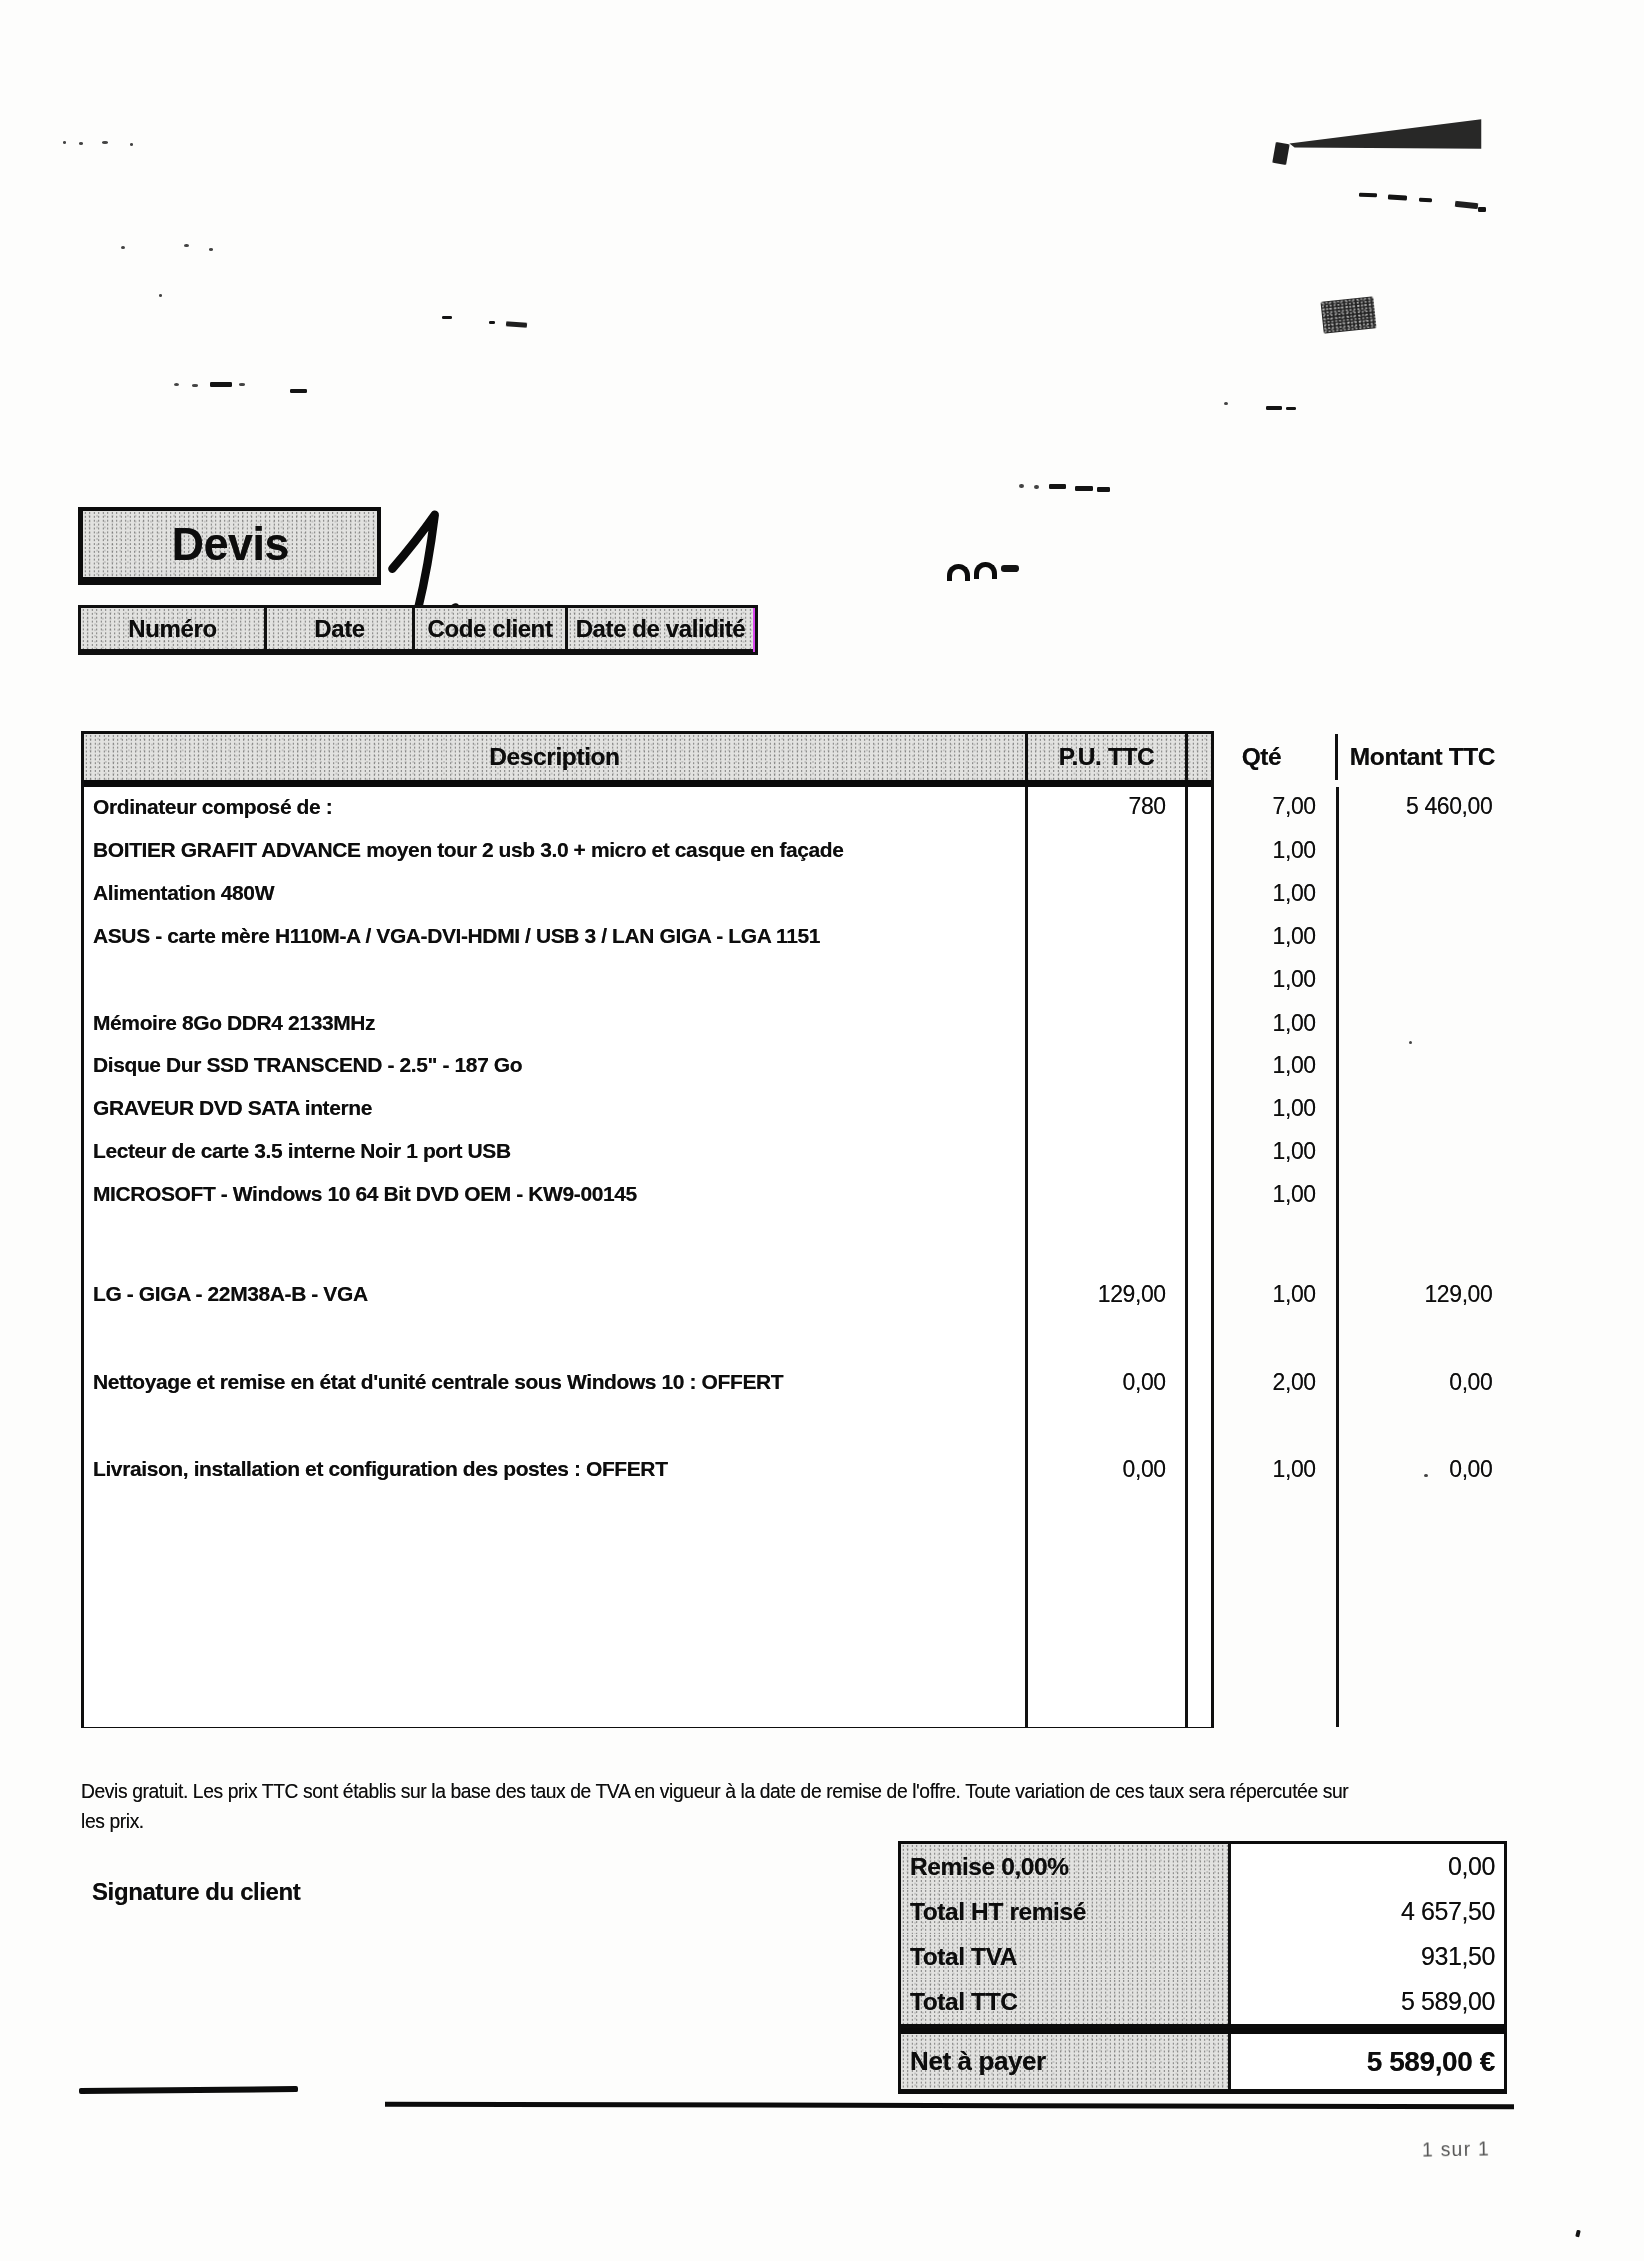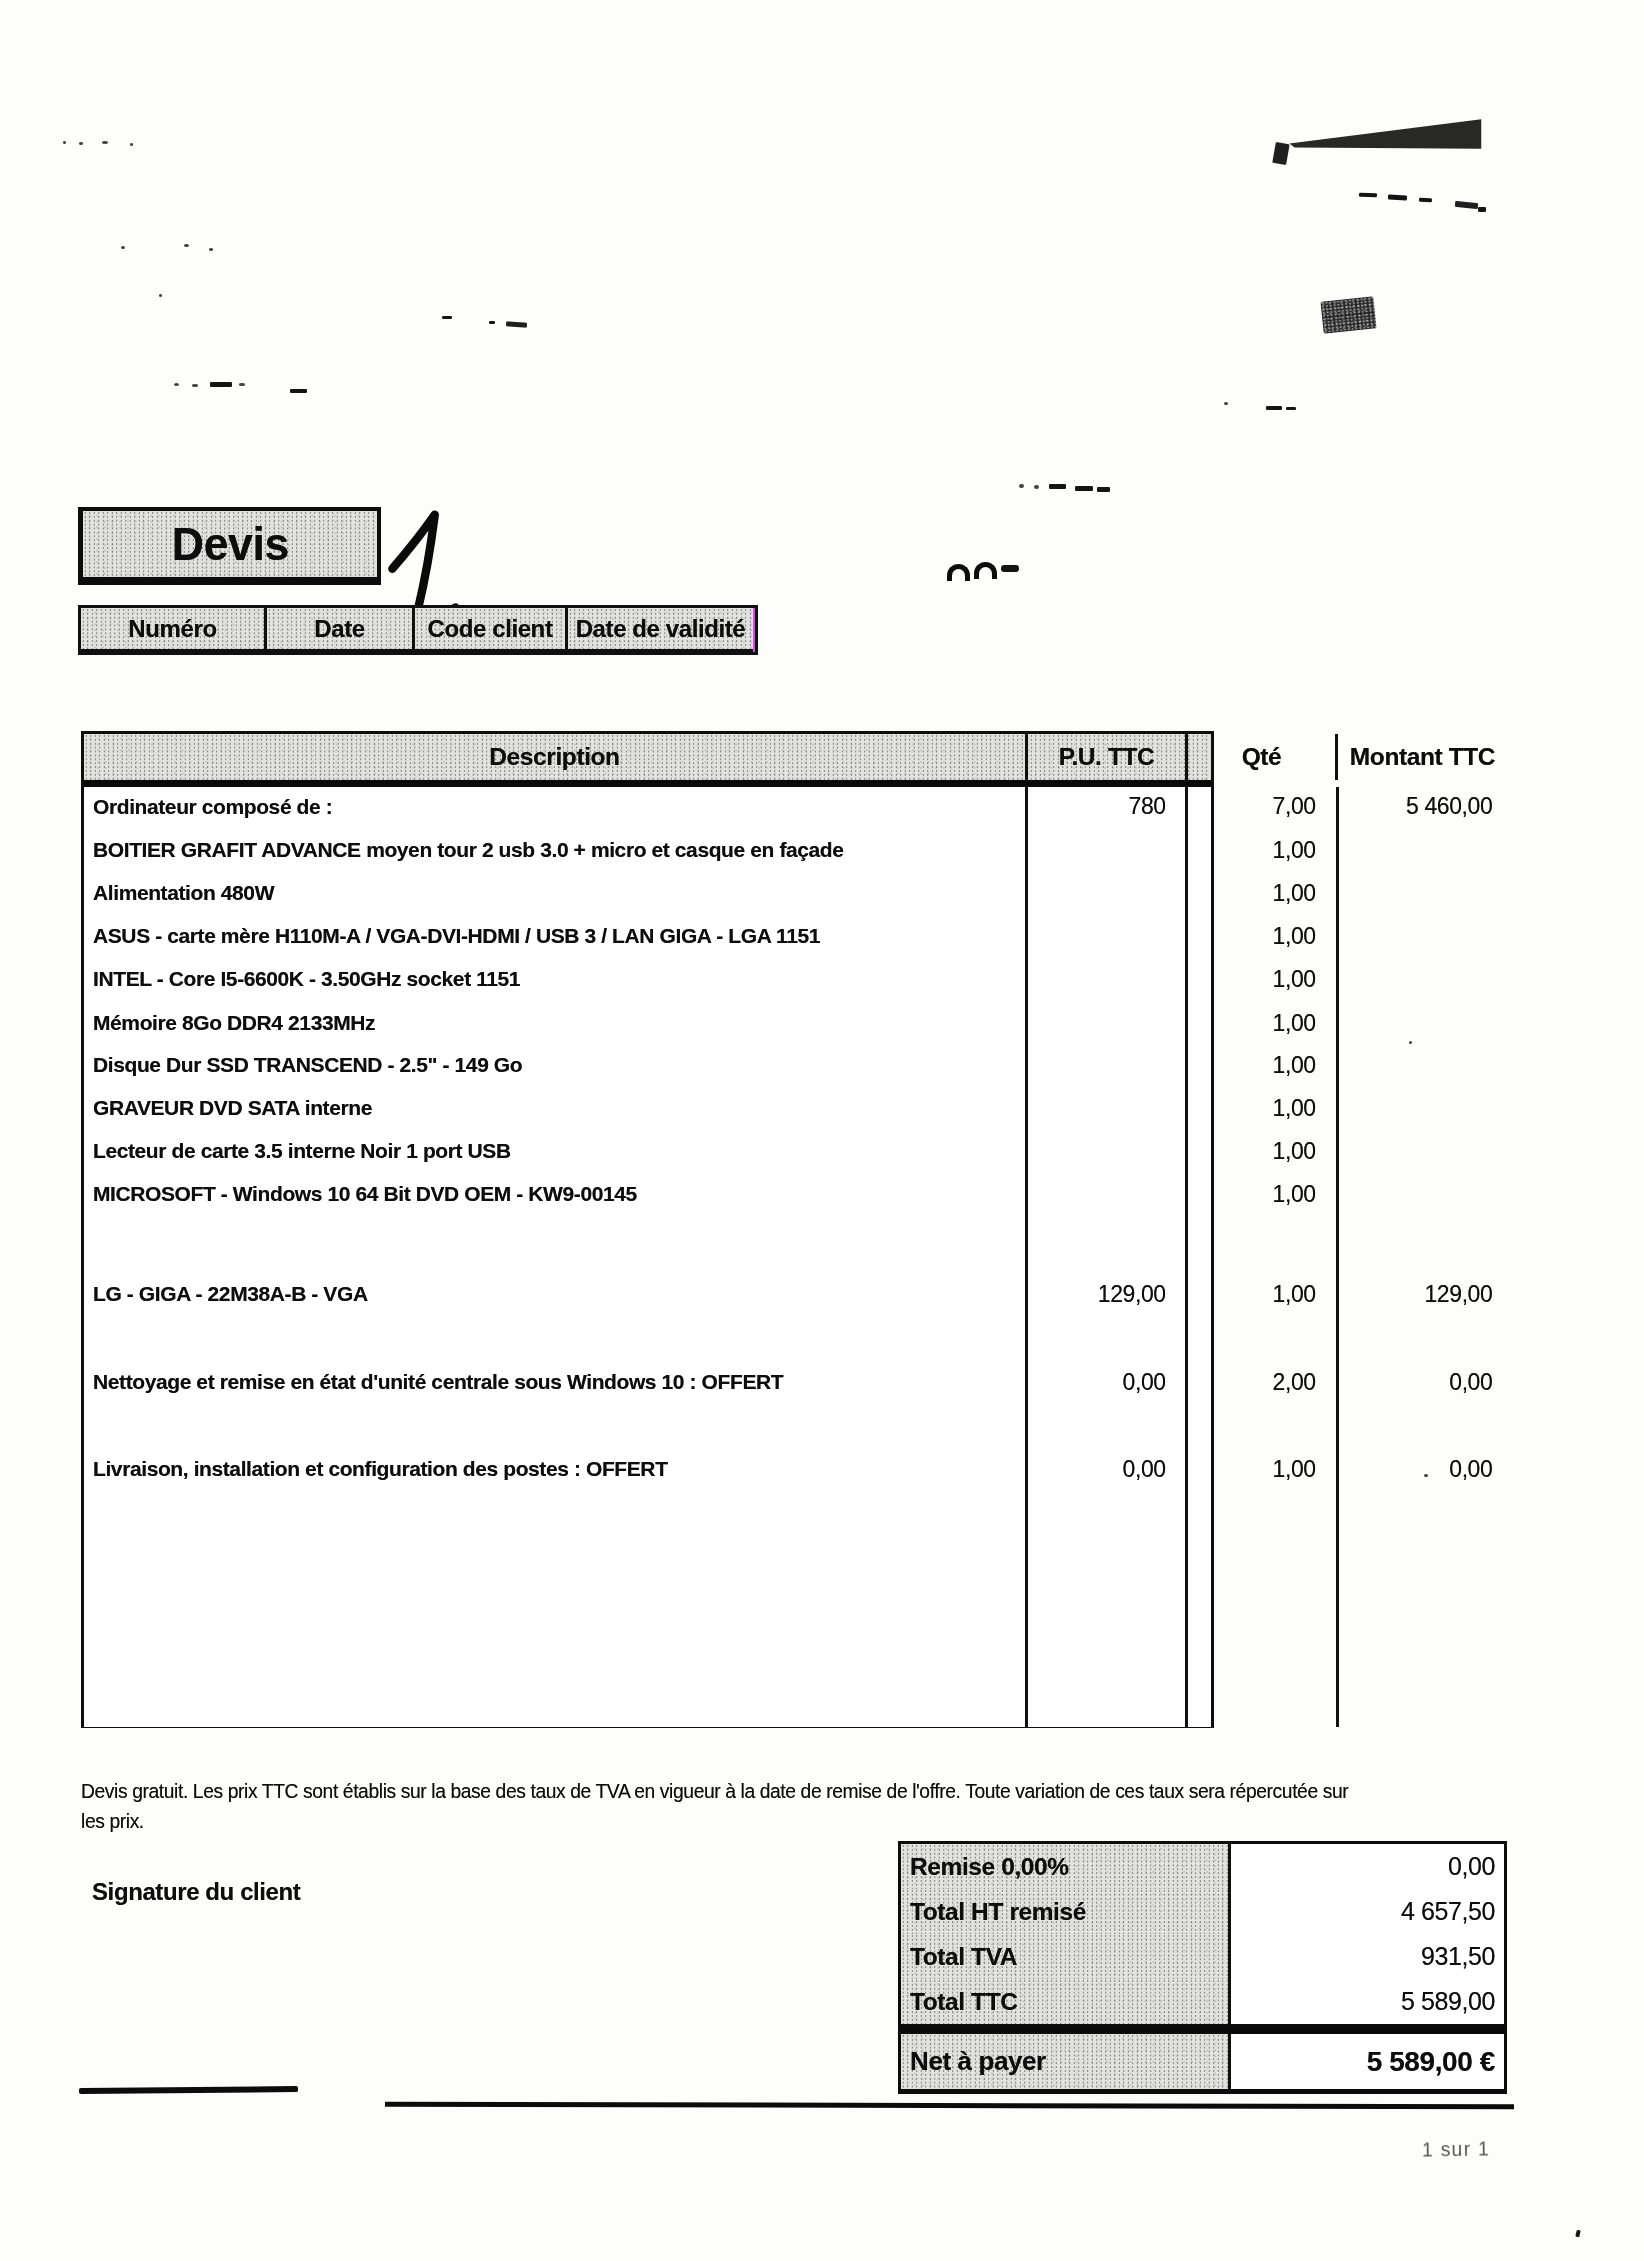--- a/index.html
+++ b/index.html
@@ -203,35 +203,34 @@
       </div>
 
       <div class="item-row" style="top: 132px;">
         <div class="c-desc scan">ASUS - carte mère H110M-A / VGA-DVI-HDMI / USB 3 / LAN GIGA - LGA 1151</div>
         <div class="c-pu scan"></div>
         <div class="c-qty scan">1,00</div>
         <div class="c-amt scan"></div>
       </div>
 
       <div class="item-row" style="top: 175px;">
-        <div class="c-desc scan">INTEL - Core I5-6600K - 3.50GHz socket 1151</div>
         <div class="c-pu scan"></div>
         <div class="c-qty scan">1,00</div>
         <div class="c-amt scan"></div>
       </div>
 
       <div class="item-row" style="top: 219px;">
         <div class="c-desc scan">Mémoire 8Go DDR4 2133MHz</div>
         <div class="c-pu scan"></div>
         <div class="c-qty scan">1,00</div>
         <div class="c-amt scan"></div>
       </div>
 
       <div class="item-row" style="top: 261px;">
-        <div class="c-desc scan">Disque Dur SSD TRANSCEND - 2.5" - 149 Go</div>
+        <div class="c-desc scan">Disque Dur SSD TRANSCEND - 2.5" - 187 Go</div>
         <div class="c-pu scan"></div>
         <div class="c-qty scan">1,00</div>
         <div class="c-amt scan"></div>
       </div>
 
       <div class="item-row" style="top: 304px;">
         <div class="c-desc scan">GRAVEUR DVD SATA interne</div>
         <div class="c-pu scan"></div>
         <div class="c-qty scan">1,00</div>
         <div class="c-amt scan"></div>

